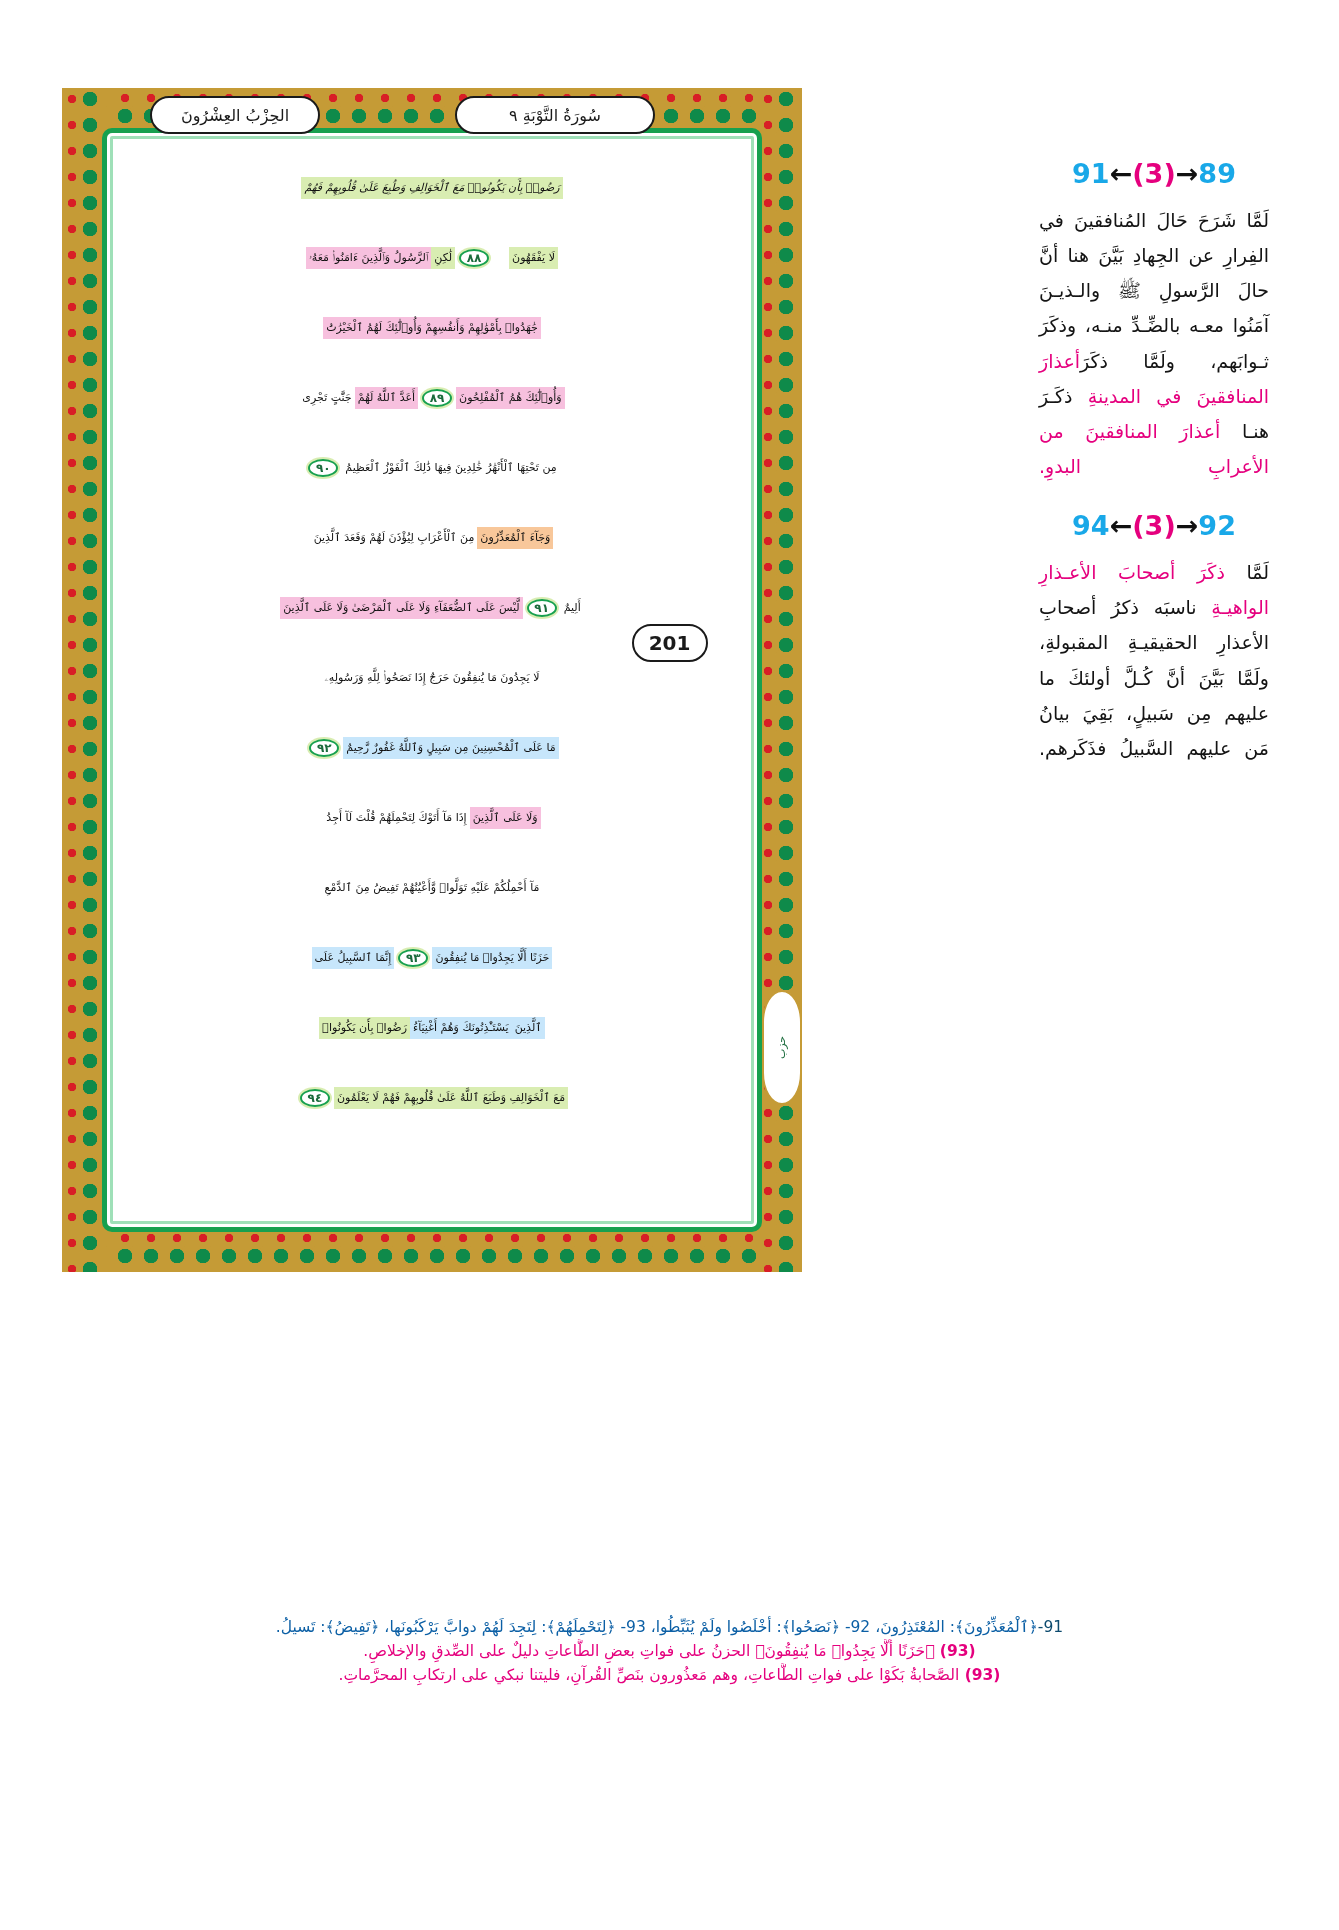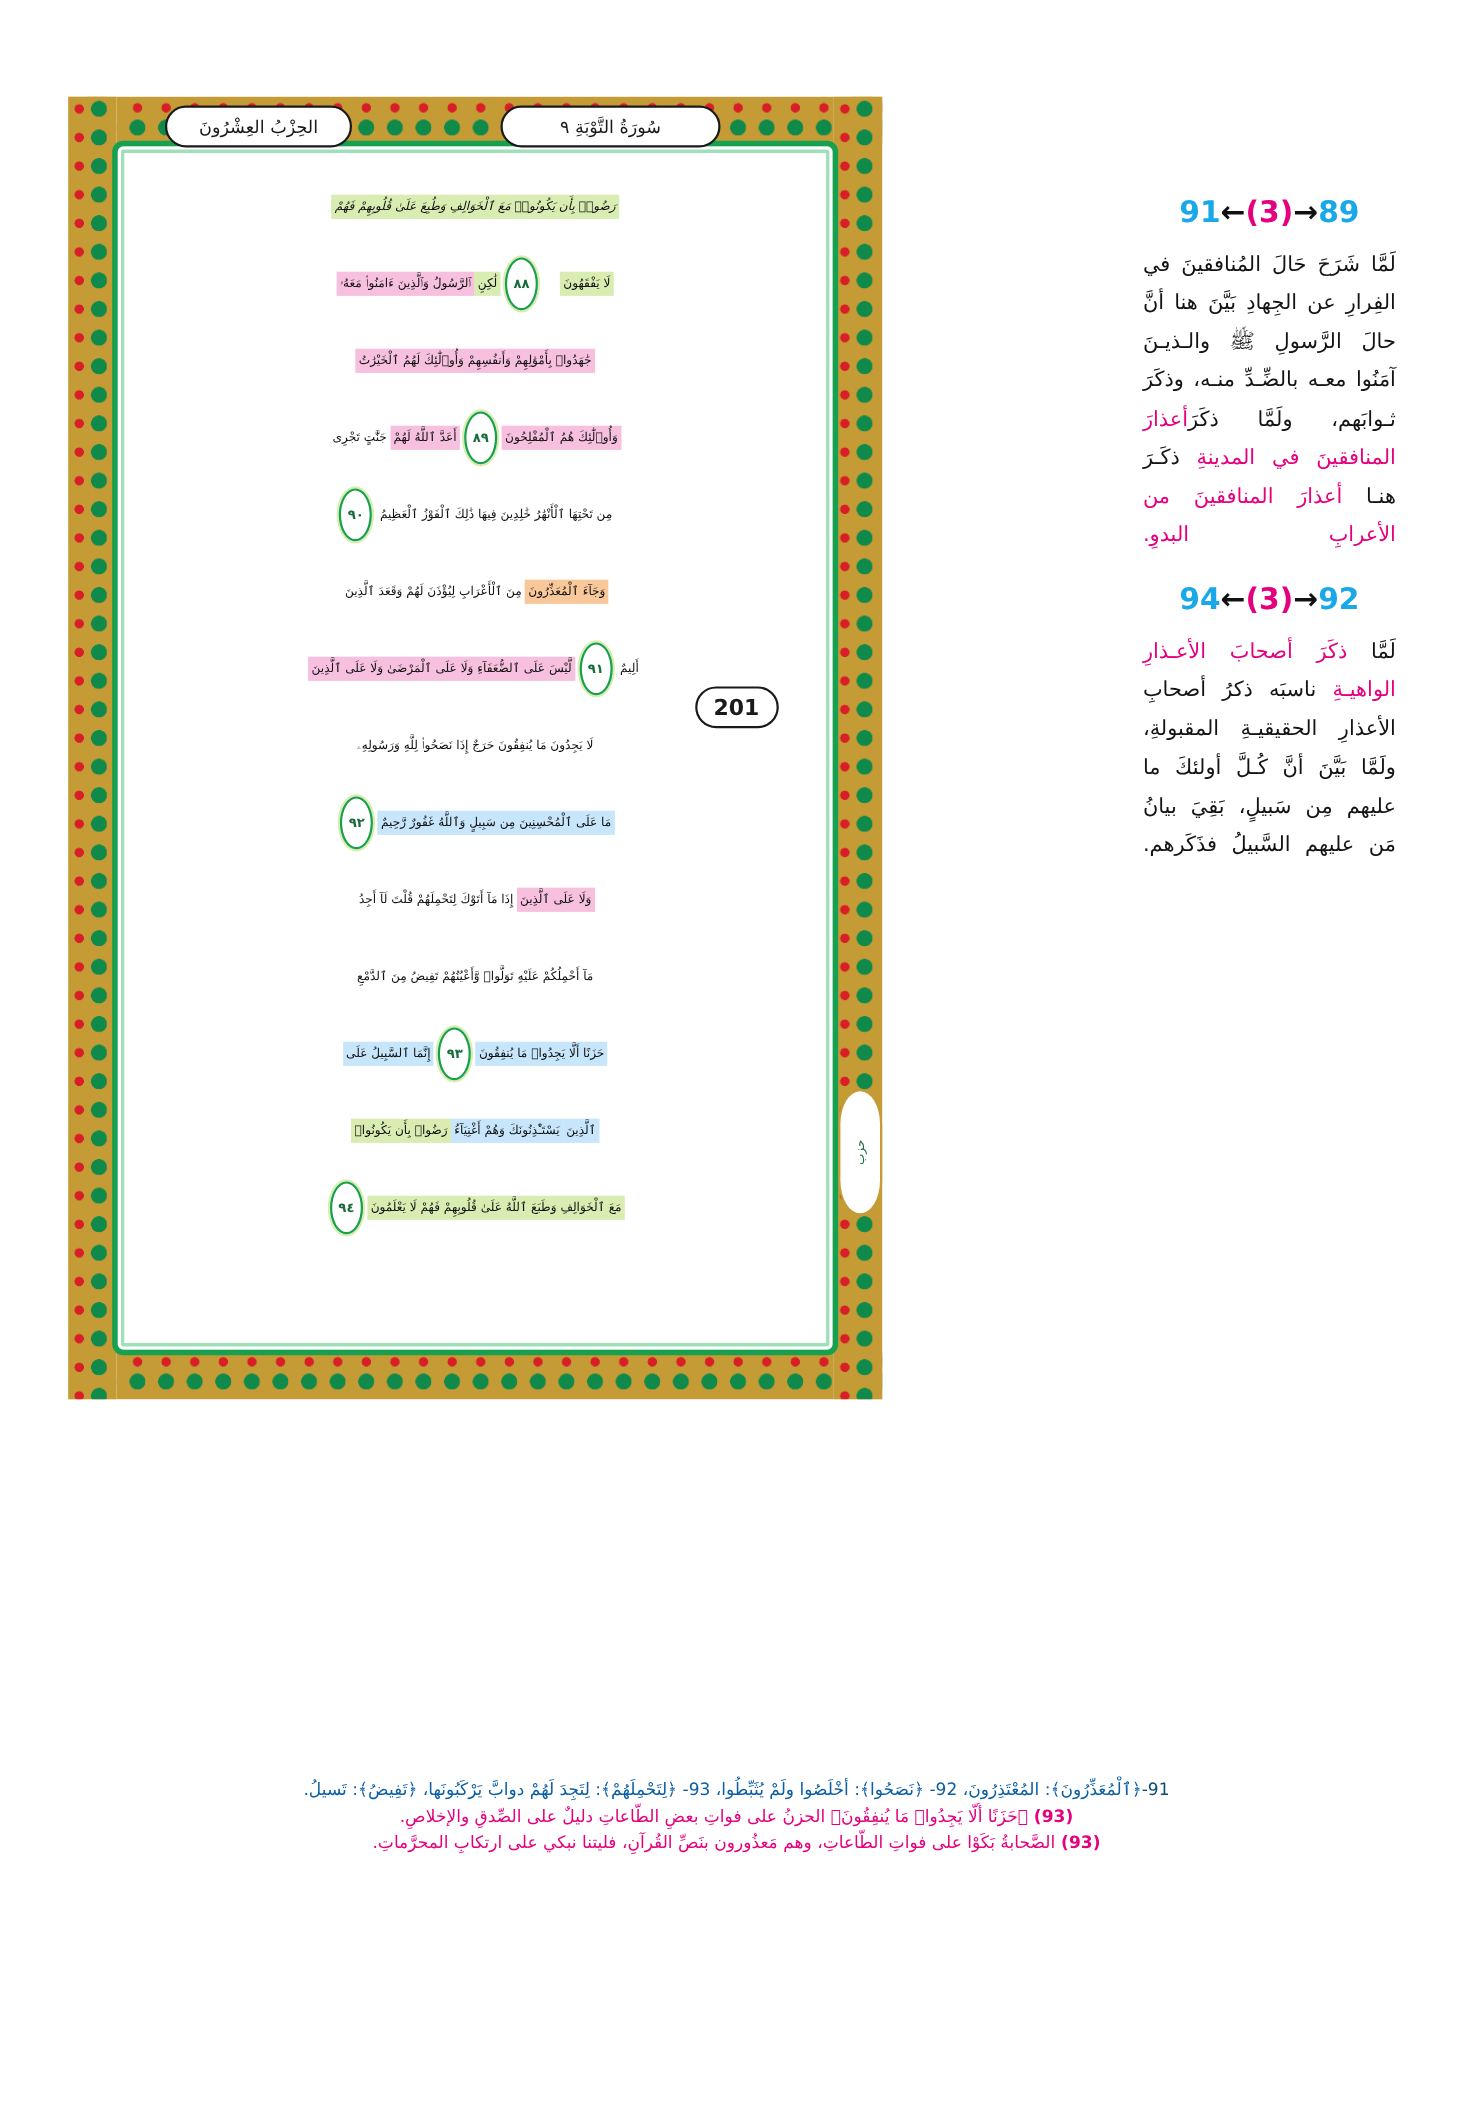--- a/index.html
+++ b/index.html
@@ -155,21 +155,21 @@
   .hl-pink   { background: #f7c0de; }
   .hl-orange { background: #f8c79a; }
   .hl-blue   { background: #c7e6fb; }
   .hl-none   { background: transparent; }
 
   
   .ayah-mark {
     display: inline-flex;
     align-items: center;
     justify-content: center;
-    width: 30px; height: 48px;
+    width: 30px; height: 18px;
     margin: 0 4px;
     font-size: 12px;
     font-weight: 700;
     color: #1a6b3c;
     background: #ffffff;
     border: 2px solid #17a04f;
     border-radius: 50%;
     box-shadow: 0 0 0 2px #d9edb2;
     flex: none;
     font-family: "DejaVu Sans", sans-serif;
@@ -195,21 +195,21 @@
     color: #1a6b3c;
     transform: rotate(-90deg);
     white-space: nowrap;
     font-family: "DejaVu Sans", sans-serif;
   }
 
   
   #commentary {
     position: absolute;
     right: 70px;
-    top: 172px;
+    top: 152px;
     width: 230px;
     direction: rtl;
     text-align: justify;
     z-index: 8;
   }
 
   .range-header {
     text-align: center;
     font-family: "DejaVu Sans", "Liberation Serif", serif;
     font-size: 27px;

